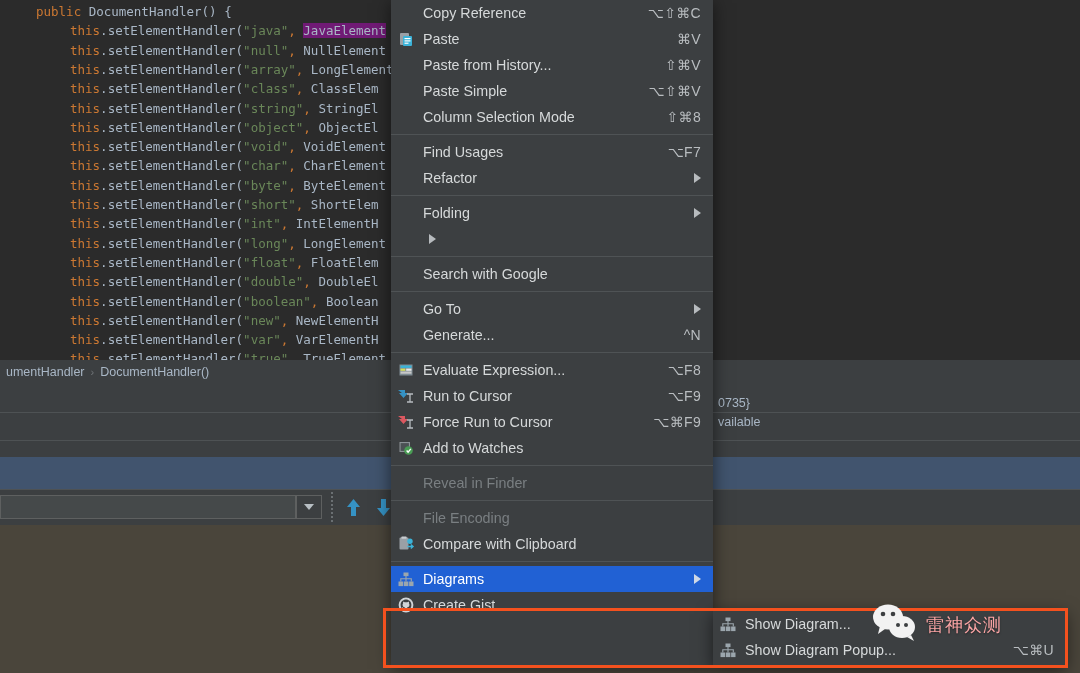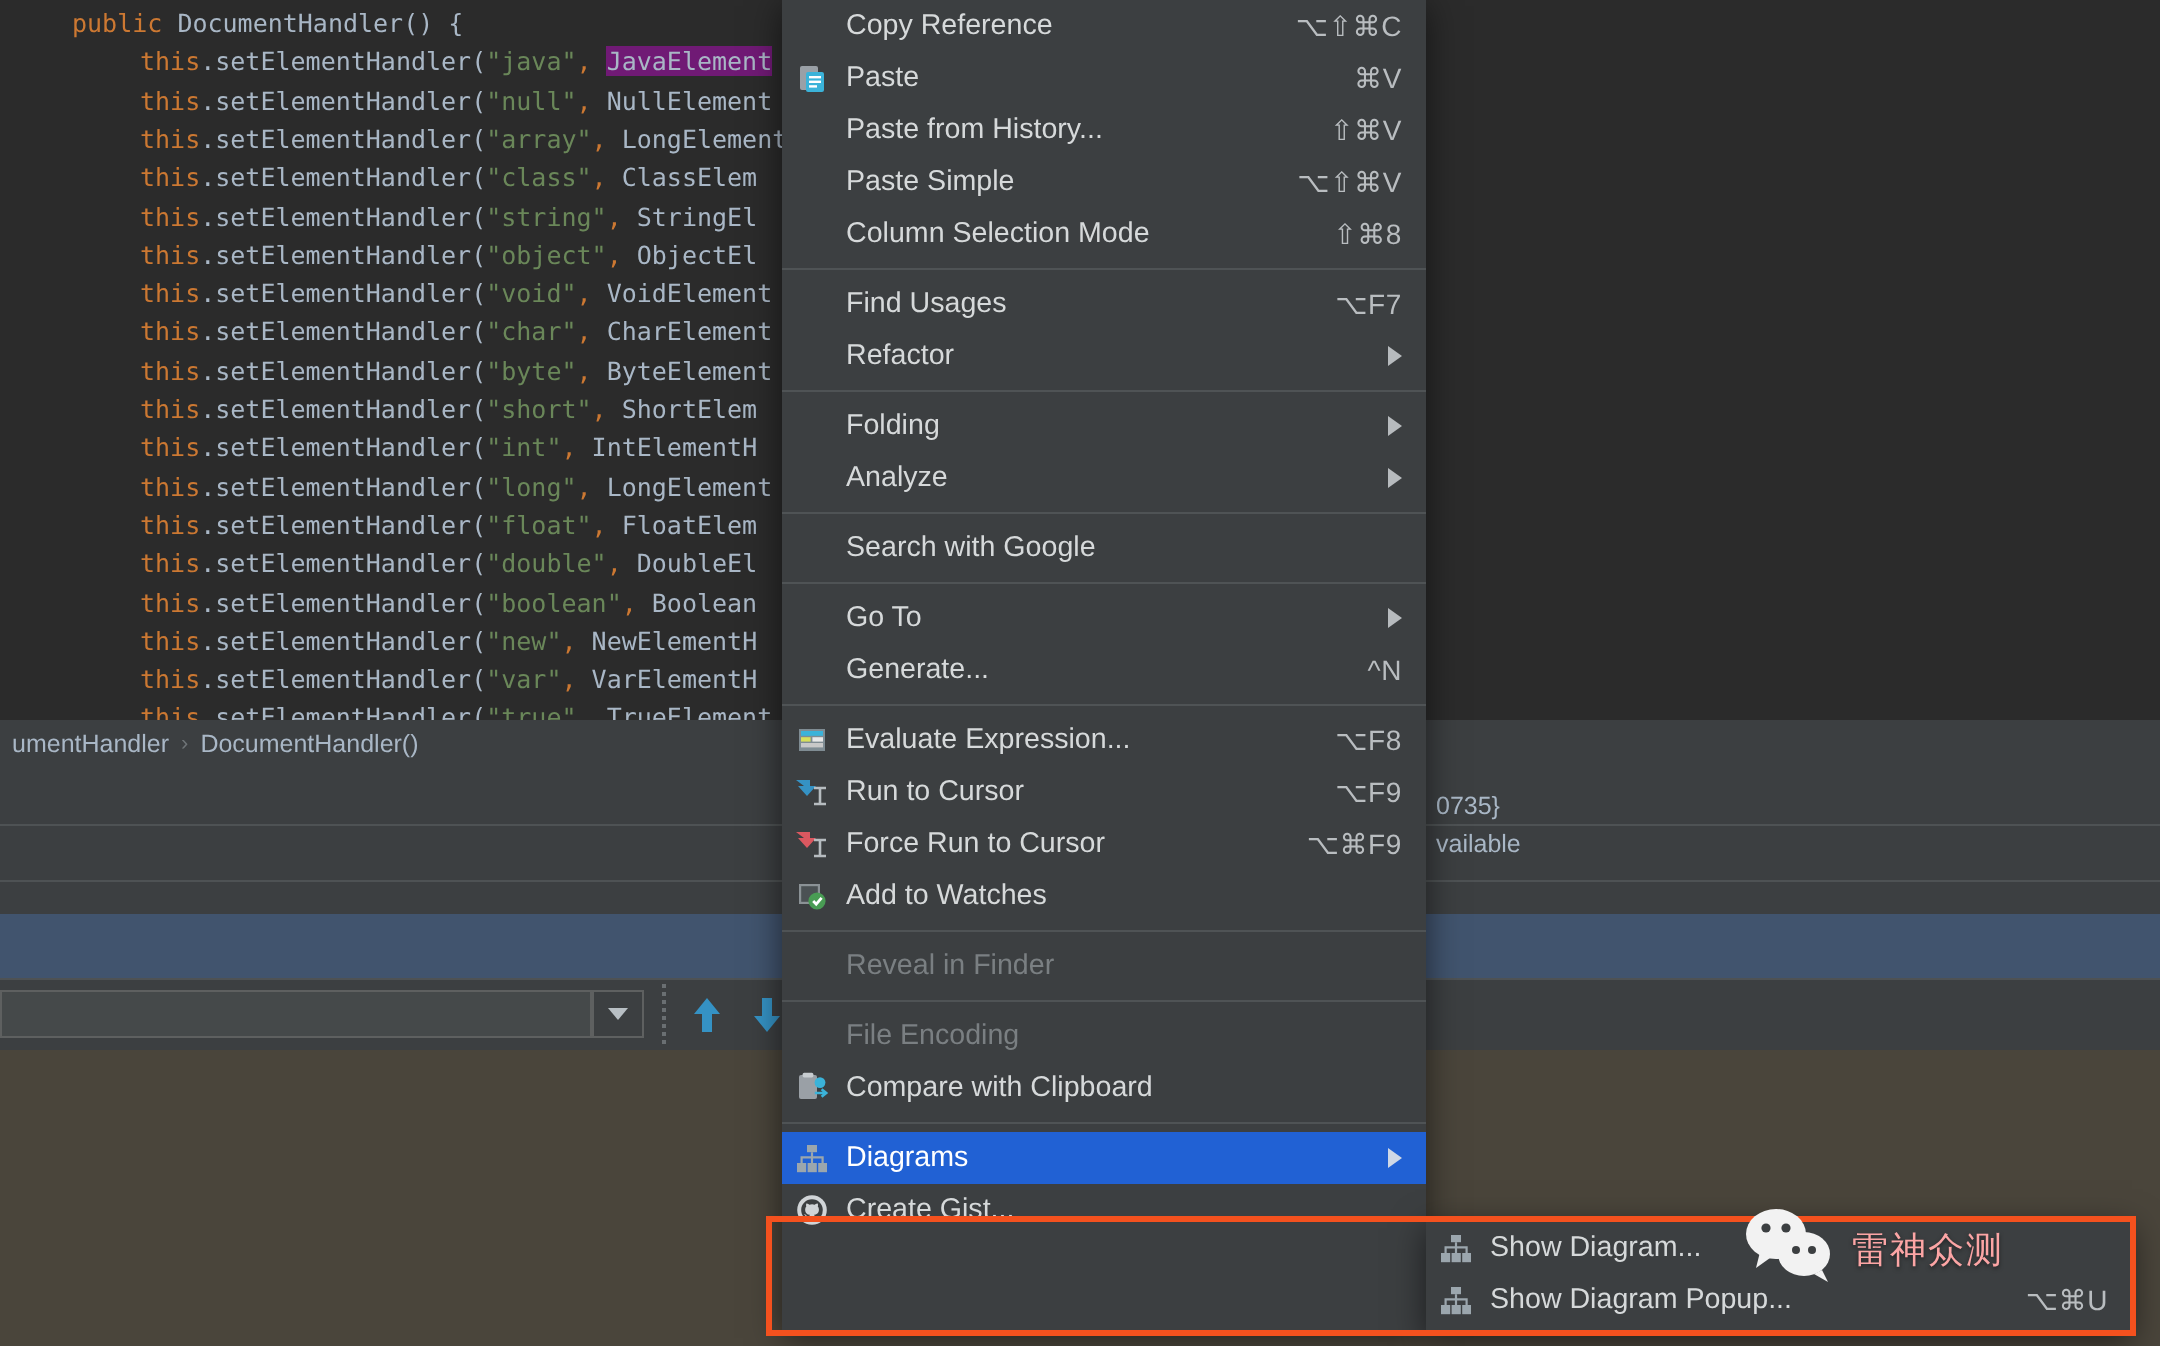--- a/index.html
+++ b/index.html
@@ -250,21 +250,20 @@
       <span class="sub"></span>
     </div>
     <div class="msep"></div>
     <div class="mi">
       <span class="ico"></span>
       <span class="lbl">Folding</span>
       <span class="sub"></span>
     </div>
     <div class="mi">
       <span class="ico"></span>
-      <span class="lbl">Analyze</span>
       <span class="sub"></span>
     </div>
     <div class="msep"></div>
     <div class="mi">
       <span class="ico"></span>
       <span class="lbl">Search with Google</span>
     </div>
     <div class="msep"></div>
     <div class="mi">
       <span class="ico"></span>

